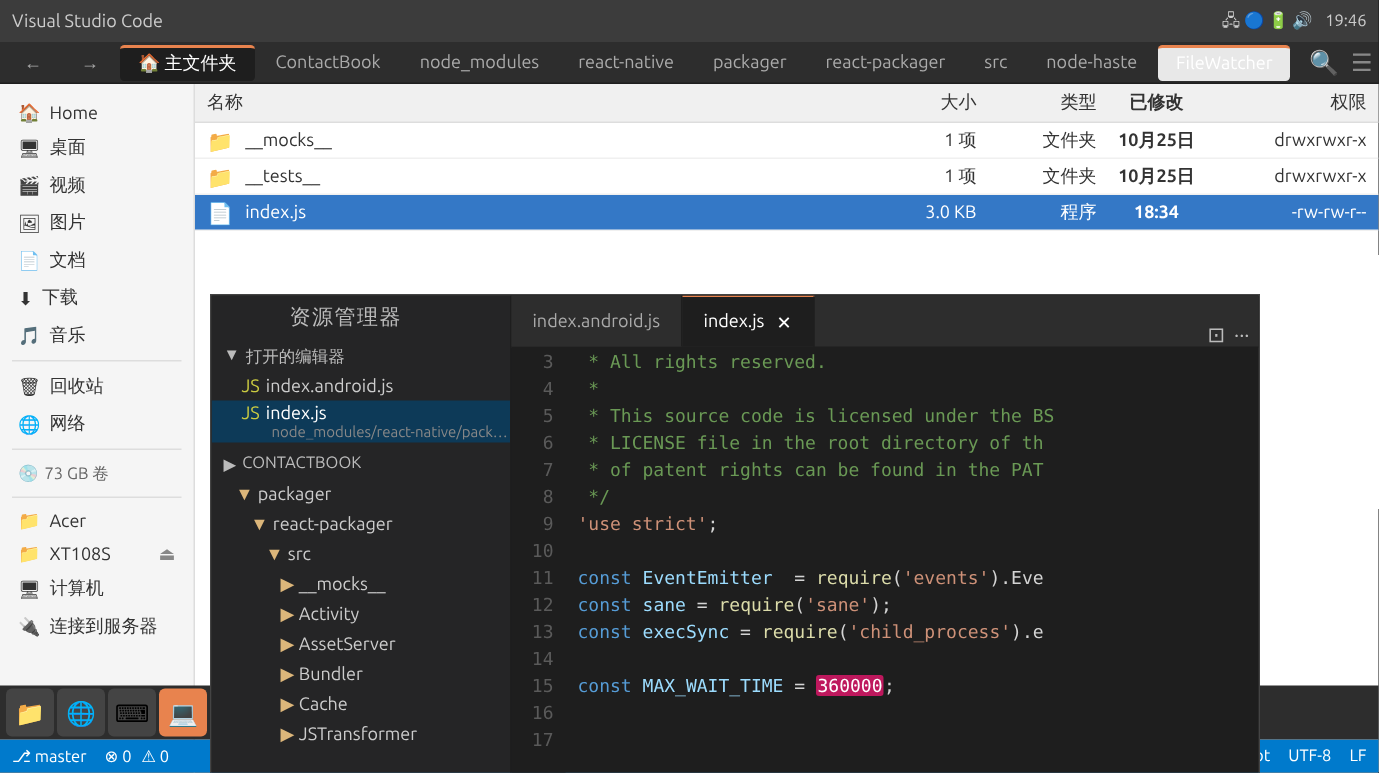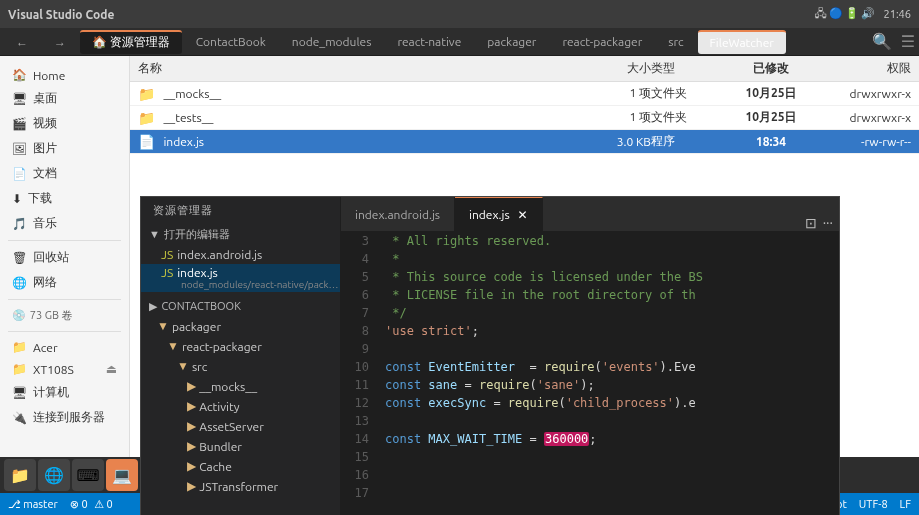--- a/index.html
+++ b/index.html
@@ -7,21 +7,21 @@
 
     
     .top-bar {
       background: #3c3c3c;
       height: 28px;
       display: flex;
       align-items: center;
       padding: 0 8px;
       justify-content: space-between;
     }
-    .top-bar-left { display: flex; align-items: flex-end; gap: 6px; font-weight: bold; }
+    .top-bar-left { display: flex; align-items: flex-end; gap: 6px; }
     .top-bar-title { color: #ccc; font-size: 12px; }
     .top-bar-right { display: flex; align-items: center; gap: 8px; color: #ccc; font-size: 11px; }
 
     
     .tab-bar {
       background: #2d2d2d;
       height: 28px;
       display: flex;
       align-items: center;
       padding: 0 4px;
@@ -63,21 +63,21 @@
       display: flex;
       background: #f0f0f0;
       border-bottom: 1px solid #ddd;
       padding: 4px 8px;
       font-size: 12px;
       color: #333;
       font-weight: 500;
     }
     .fm-col-name { flex: 1; cursor: pointer; }
     .fm-col-size { width: 80px; text-align: right; cursor: pointer; }
-    .fm-col-type { width: 80px; text-align: left; cursor: pointer; }
+    .fm-col-type { width: 80px; text-align: right; cursor: pointer; }
     .fm-col-modified { width: 80px; text-align: center; cursor: pointer; font-weight: bold; }
     .fm-col-perms { width: 100px; text-align: right; cursor: pointer; }
 
     .fm-row {
       display: flex;
       padding: 3px 8px;
       border-bottom: 1px solid #f0f0f0;
       font-size: 12px;
       color: #333;
       align-items: center;
@@ -147,25 +147,26 @@
 
     .vsc-body { display: flex; flex: 1; overflow: hidden; }
     .vsc-sidebar {
       width: 200px;
       background: #252526;
       border-right: 1px solid #1e1e1e;
       overflow-y: auto;
     }
     .vsc-sidebar-header {
       padding: 6px 12px;
-      font-size: 11px;
+      font-size: 14px;
       color: #bbb;
       text-transform: uppercase;
       letter-spacing: 1px;
       cursor: pointer;
+      margin-left: 40px;
     }
     .vsc-tree-item {
       padding: 2px 0;
       cursor: pointer;
       display: flex;
       align-items: center;
       height: 20px;
       white-space: nowrap;
       overflow: hidden;
       font-size: 12px;
@@ -221,34 +222,35 @@
   </style>
 </head>
 <body>
 
 <div class="top-bar">
   <div class="top-bar-left">
     <span class="top-bar-title">Visual Studio Code</span>
   </div>
   <div class="top-bar-right">
     <span>🖧 🔵 🔋 🔊</span>
-    <span>21:46</span>
+    <span>19:46</span>
   </div>
 </div>
 
 <div class="tab-bar">
   <span class="tab-item">←</span>
   <span class="tab-item">→</span>
-  <span class="tab-item active">🏠 资源管理器</span>
+  <span class="tab-item active">🏠 主文件夹</span>
   <span class="tab-item">ContactBook</span>
   <span class="tab-item">node_modules</span>
   <span class="tab-item">react-native</span>
   <span class="tab-item">packager</span>
   <span class="tab-item">react-packager</span>
   <span class="tab-item">src</span>
+  <span class="tab-item">node-haste</span>
   <span class="tab-item active" style="color:#fff;border-top:2px solid #e8834e;background:#e8e8e8;">FileWatcher</span>
   <div style="flex:1"></div>
   <span style="color:#888;font-size:16px;cursor:pointer;">🔍</span>
   <span style="color:#888;font-size:16px;cursor:pointer;margin-left:6px;">☰</span>
 </div>
 
 <div style="position:relative; display:flex; height:calc(515px - 56px); background:#fff;">
 
   <div class="fm-sidebar" style="background:#f5f5f5;border-right:1px solid #ddd;width:130px;">
     <div class="fm-sidebar-item">
@@ -458,20 +460,21 @@
             <div class="cl">15</div>
             <div class="cl">16</div>
             <div class="cl">17</div>
 
           </div>
           <div class="vsc-code-body">
             <div class="cl cm"> * All rights reserved.</div>
             <div class="cl cm"> *</div>
             <div class="cl cm"> * This source code is licensed under the BS</div>
             <div class="cl cm"> * LICENSE file in the root directory of th</div>
+            <div class="cl cm"> * of patent rights can be found in the PAT</div>
             <div class="cl cm"> */</div>
             <div class="cl"><span class="st">'use strict'</span><span class="op">;</span></div>
             <div class="cl"></div>
             <div class="cl"><span class="kw">const</span> <span class="vr">EventEmitter</span>  <span class="op">=</span> <span class="fn">require</span><span class="pn">(</span><span class="st">'events'</span><span class="pn">)</span><span class="op">.Eve</span></div>
             <div class="cl"><span class="kw">const</span> <span class="vr">sane</span> <span class="op">=</span> <span class="fn">require</span><span class="pn">(</span><span class="st">'sane'</span><span class="pn">)</span><span class="op">;</span></div>
             <div class="cl"><span class="kw">const</span> <span class="vr">execSync</span> <span class="op">=</span> <span class="fn">require</span><span class="pn">(</span><span class="st">'child_process'</span><span class="pn">)</span><span class="op">.e</span></div>
             <div class="cl"></div>
             <div class="cl"><span class="kw">const</span> <span class="vr">MAX_WAIT_TIME</span> <span class="op">=</span> <span class="hl">360000</span><span class="op">;</span></div>
             <div class="cl"></div>
 

